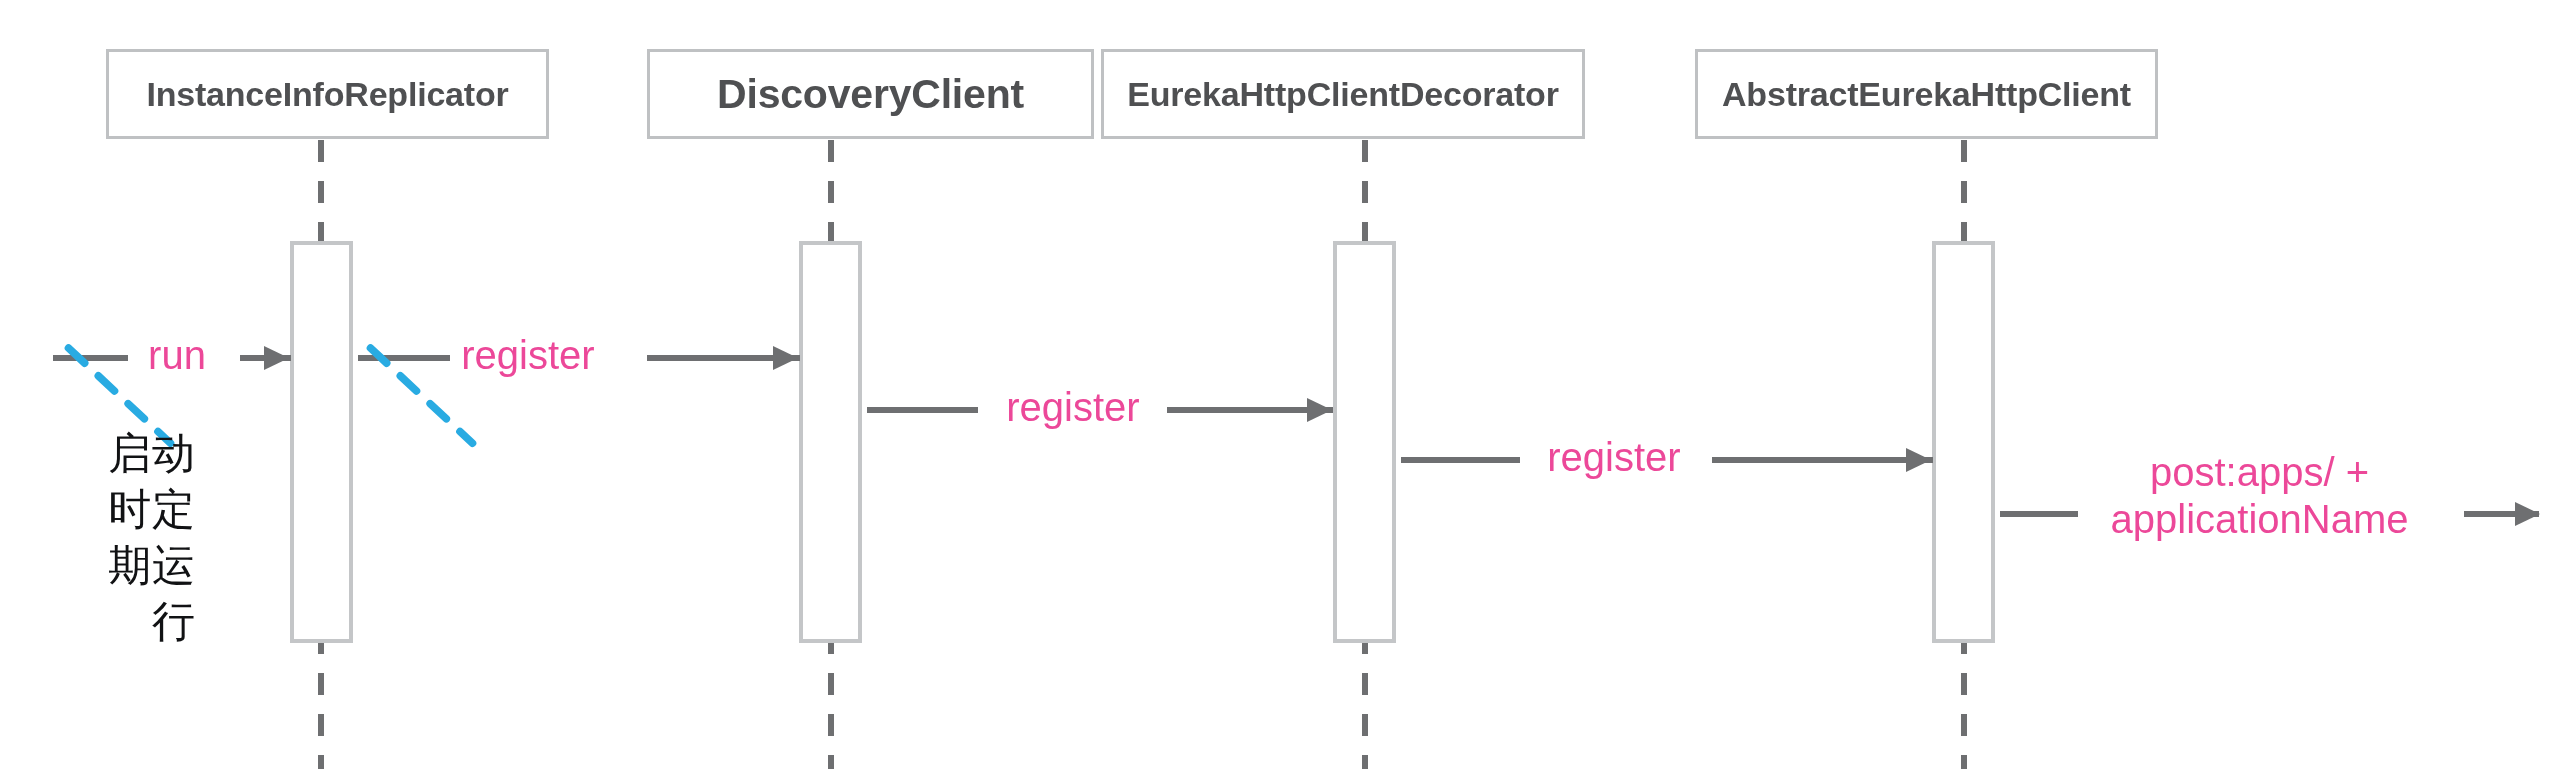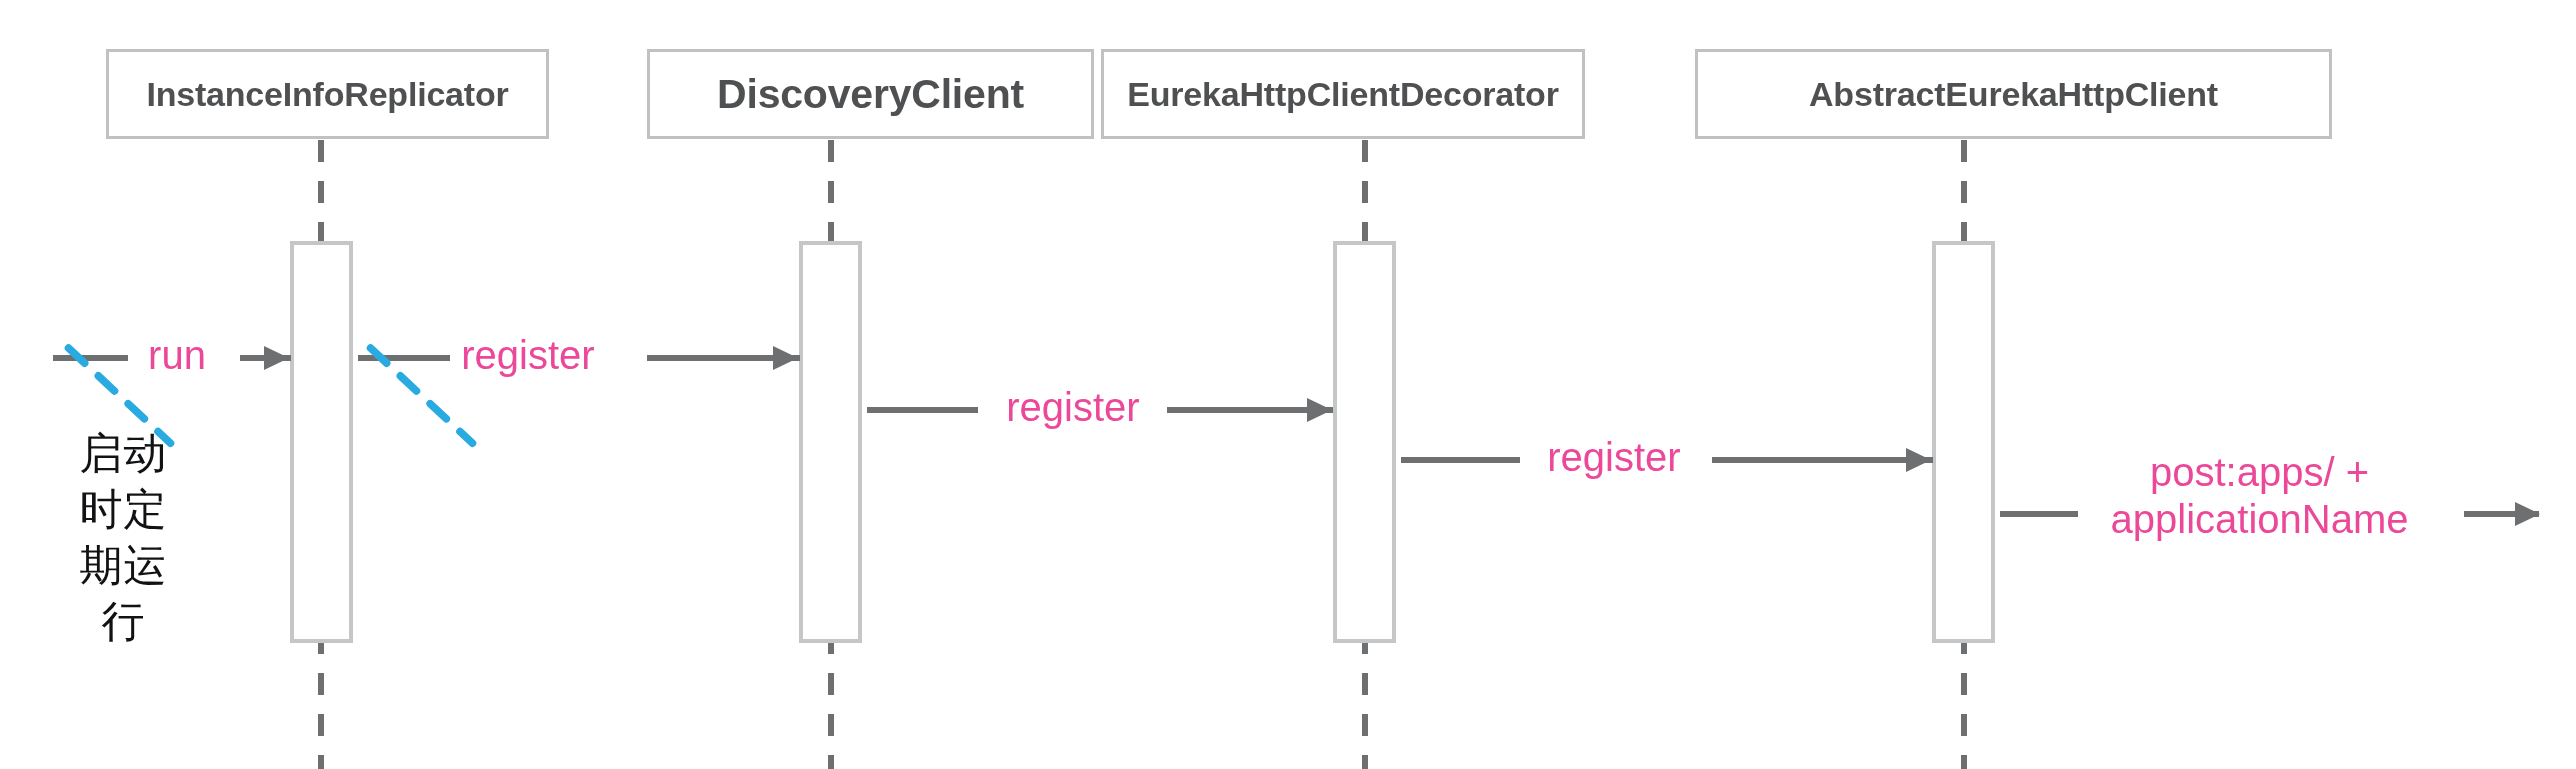--- a/index.html
+++ b/index.html
@@ -66,21 +66,21 @@
     background:#6e6f71;
   }
 
   
   .anno-leader{ position:absolute; overflow:visible; }
 
   
   .anno-text{
     position:absolute;
     color:#111214;
-    text-align:center;
+    text-align:right;
     line-height:1.30;
     white-space:pre-line;
     letter-spacing:0.9px;
   }
 </style>
 </head>
 <body>
 
 <div id="stage">
 
@@ -95,21 +95,21 @@
   </div>
   <div class="lifeline-stem" style="left:828px; top:140px; height:630px;"></div>
   <div class="activation" style="left:799px; top:241px; width:63px; height:402px;"></div>
 
   <div class="lifeline-box" style="left:1101px; top:49px; width:484px; height:90px; font-size:34px;">
     <span class="lbl">EurekaHttpClientDecorator</span>
   </div>
   <div class="lifeline-stem" style="left:1362px; top:140px; height:630px;"></div>
   <div class="activation" style="left:1333px; top:241px; width:63px; height:402px;"></div>
 
-  <div class="lifeline-box" style="left:1695px; top:49px; width:637px; height:90px; font-size:34px;">
+  <div class="lifeline-box" style="left:1695px; top:49px; width:463px; height:90px; font-size:34px;">
     <span class="lbl">AbstractEurekaHttpClient</span>
   </div>
   <div class="lifeline-stem" style="left:1961px; top:140px; height:630px;"></div>
   <div class="activation" style="left:1932px; top:241px; width:63px; height:402px;"></div>
 
   <div class="msg-stub" style="left:53px; top:355px; width:75px;"></div>
   <div class="msg-label" style="left:109px; top:332px; width:136px; font-size:40px;">run</div>
   <div class="msg-line" style="left:240px; top:355px; width:51px;"></div>
   <div class="msg-head" style="left:264px; top:346px;"></div>
 

